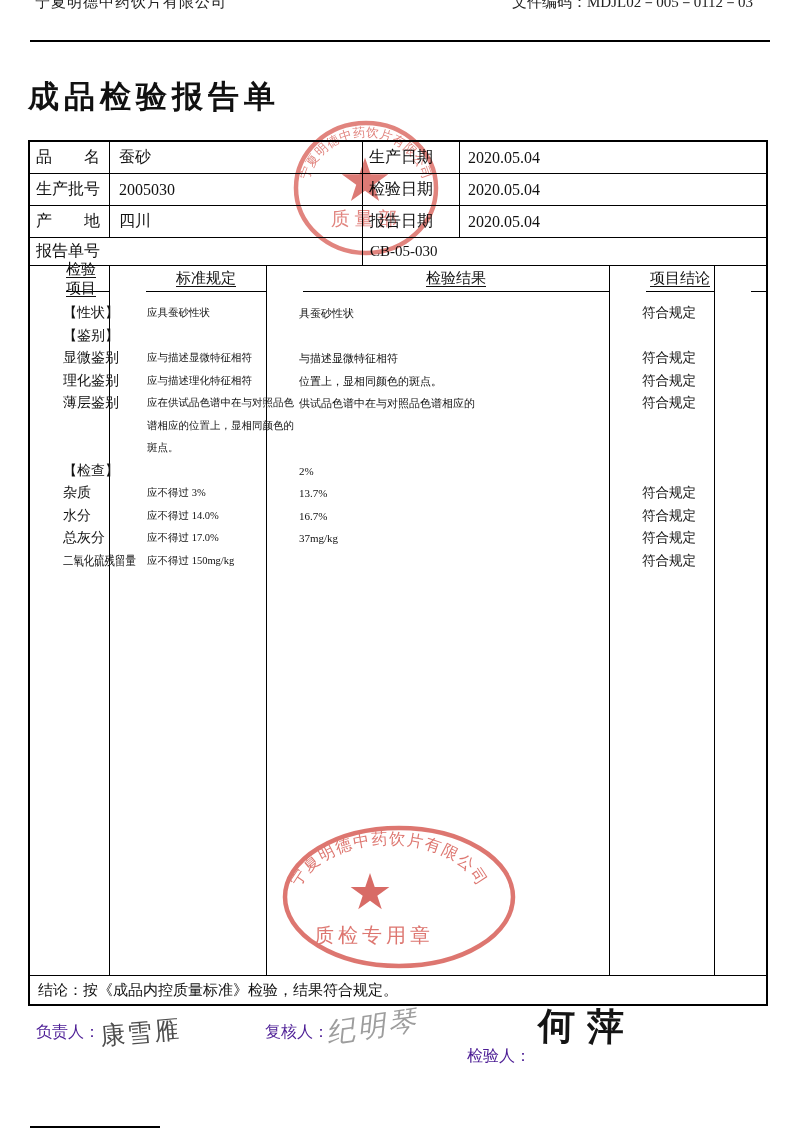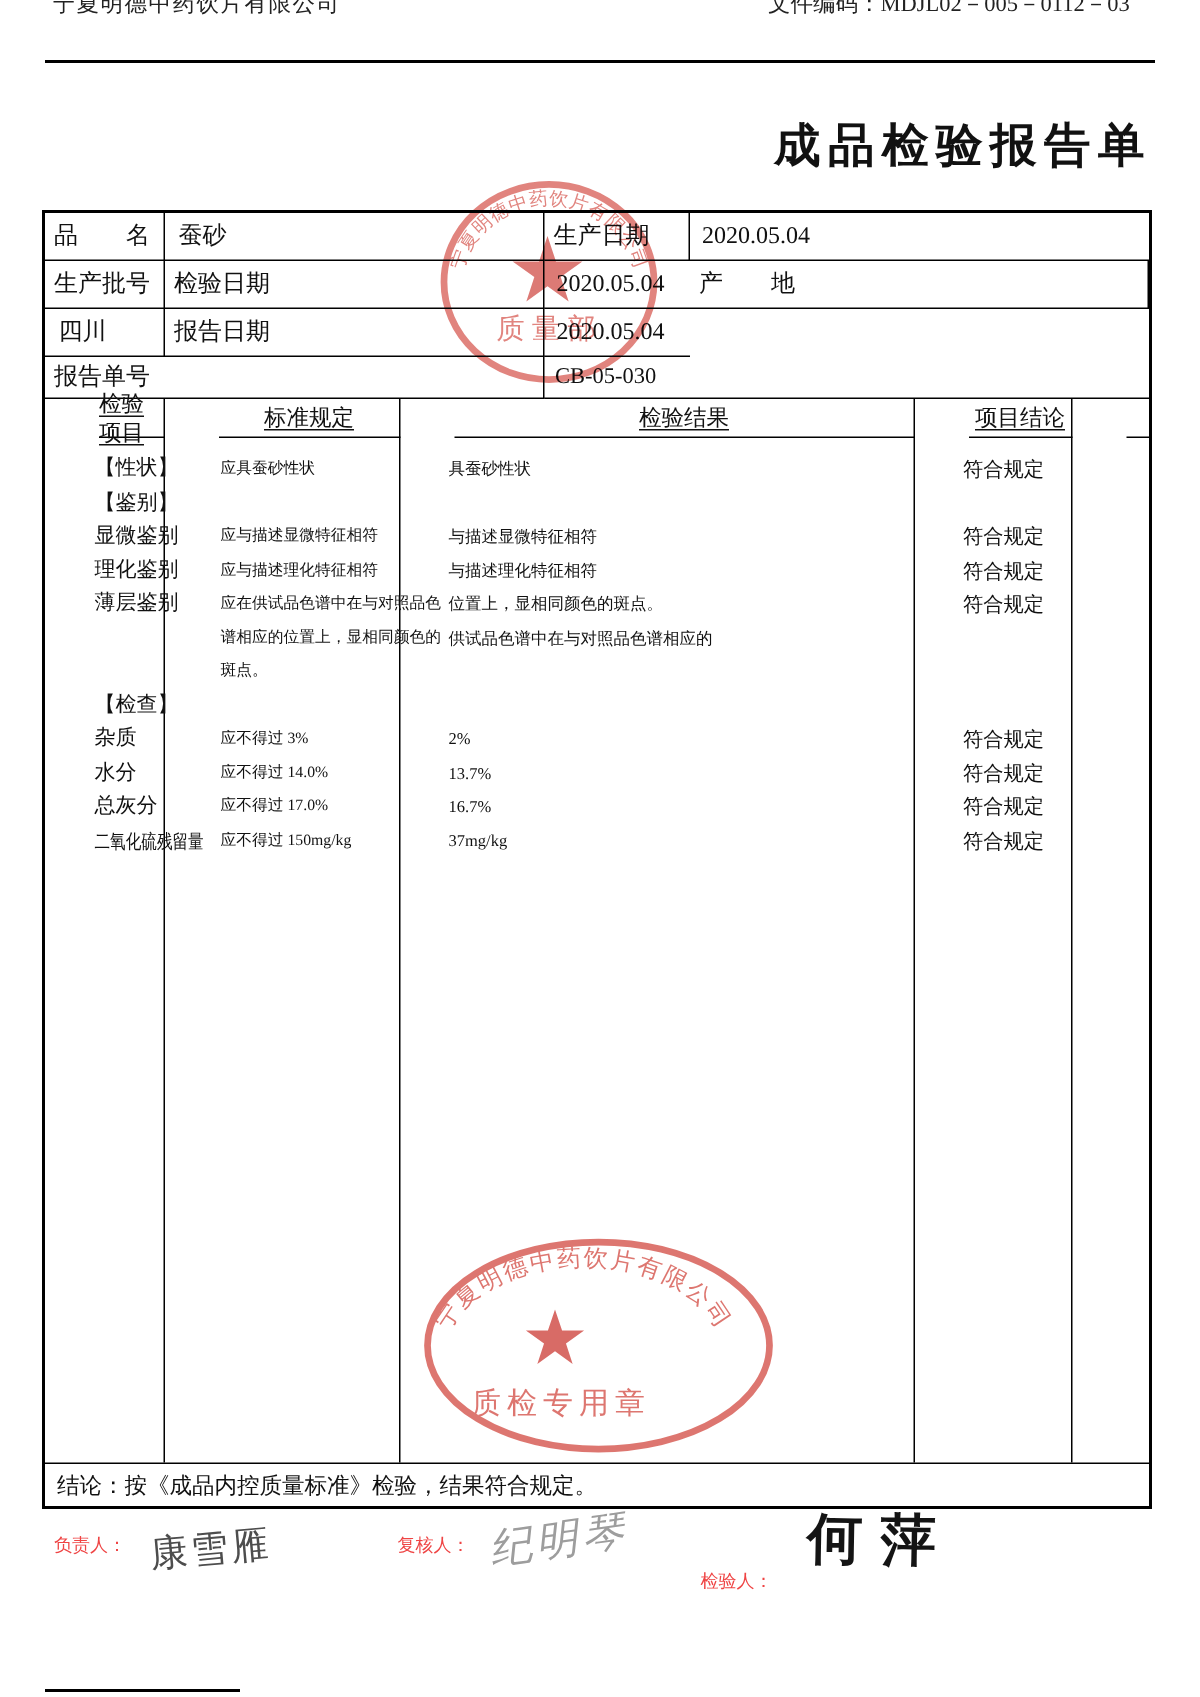--- a/index.html
+++ b/index.html
@@ -5,21 +5,21 @@
   html,body{margin:0;padding:0;background:#fff;}
   .page{position:relative;width:800px;height:1131px;background:#ffffff;overflow:hidden;
         font-family:"Liberation Serif","DejaVu Serif",serif;color:#111;}
 
   
   .hdr-strip{position:absolute;left:0;top:0;width:800px;height:38px;overflow:hidden;}
   .hdr-company{position:absolute;left:35px;top:-7px;font-size:15px;letter-spacing:1px;color:#222;}
   .hdr-code{position:absolute;left:512px;top:-7px;font-size:15px;color:#222;}
   .hdr-rule{position:absolute;left:30px;top:40px;width:740px;height:2px;background:#000;}
 
-  .title{position:absolute;left:28px;top:76px;width:740px;text-align:right;
+  .title{position:absolute;left:28px;top:76px;width:740px;text-align:left;
          font-size:31px;font-weight:bold;letter-spacing:5px;}
 
   
   .doc-table{position:absolute;left:28px;top:140px;width:740px;height:866px;
              border:2px solid #000;box-sizing:border-box;}
 
   .info-grid{display:grid;grid-template-columns:80px 253px 97px 1fr;}
   .cell{box-sizing:border-box;border-right:1px solid #000;border-bottom:1px solid #000;
         display:flex;align-items:center;font-size:16px;white-space:nowrap;overflow:visible;}
   .cell.last{border-right:none;}
@@ -38,21 +38,21 @@
   .col-item{font-size:14px;padding-left:4px;}
   .col-item .line:nth-child(12){font-size:13px;transform:scaleX(0.8);transform-origin:0 50%;}
   .col-std{font-size:10.5px;padding-left:8px;}
   .col-res{font-size:11px;padding-left:3px;}
   .col-con{font-size:13.5px;padding-left:3px;}
 
   .concl-row{grid-column:1/-1;box-sizing:border-box;height:29px;border-top:1px solid #000;
              display:flex;align-items:center;padding-left:8px;font-size:15px;}
 
   
-  .sig-label{position:absolute;font-size:12px;color:#ef4444;}
+  .sig-label{position:absolute;font-size:16px;color:#4c1d95;}
   .sig{position:absolute;font-family:"DejaVu Serif","Liberation Serif",serif;}
   .sig-resp{left:100px;top:1016px;font-size:25px;color:#4d4d4d;transform:rotate(-5deg);letter-spacing:2px;}
   .sig-rev{left:326px;top:1008px;font-size:28px;color:#9d9d9d;font-style:italic;transform:rotate(-8deg);letter-spacing:3px;}
   .sig-insp{left:538px;top:1002px;font-size:37px;color:#141414;font-weight:bold;letter-spacing:12px;transform:rotate(1deg);}
 
   .stamp{position:absolute;mix-blend-mode:multiply;}
   .stamp-top{left:290px;top:117px;opacity:0.72;}
   .stamp-bottom{left:281px;top:824px;opacity:0.8;}
 
   .footer-line{position:absolute;left:30px;top:1126px;width:130px;height:2px;background:#000;}
@@ -72,20 +72,21 @@
 
   <div class="doc-table">
 
     <div class="info-grid">
       <div class="cell r1 lab">品　　名</div>
       <div class="cell r1 val">蚕砂</div>
       <div class="cell r1 lab2">生产日期</div>
       <div class="cell r1 val2 last">2020.05.04</div>
 
       <div class="cell r1 lab">生产批号</div>
+      <div class="cell r1 val">2005030</div>
       <div class="cell r1 lab2">检验日期</div>
       <div class="cell r1 val2 last">2020.05.04</div>
 
       <div class="cell r1 lab">产　　地</div>
       <div class="cell r1 val">四川</div>
       <div class="cell r1 lab2">报告日期</div>
       <div class="cell r1 val2 last">2020.05.04</div>
 
       <div class="cell r4 lab span2a">报告单号</div>
       <div class="cell r4 span2b">CB-05-030</div>
@@ -131,21 +132,20 @@
           <div class="line"></div>
           <div class="line">应不得过 3%</div>
           <div class="line">应不得过 14.0%</div>
           <div class="line">应不得过 17.0%</div>
           <div class="line">应不得过 150mg/kg</div>
         </div>
       <div class="bcell col-res">
           <div class="line">具蚕砂性状</div>
           <div class="line"></div>
           <div class="line">与描述显微特征相符</div>
-          <div class="line">与描述理化特征相符</div>
           <div class="line">位置上，显相同颜色的斑点。</div>
           <div class="line">供试品色谱中在与对照品色谱相应的</div>
           <div class="line"></div>
           <div class="line"></div>
           <div class="line">2%</div>
           <div class="line">13.7%</div>
           <div class="line">16.7%</div>
           <div class="line">37mg/kg</div>
         </div>
       <div class="bcell col-con">

